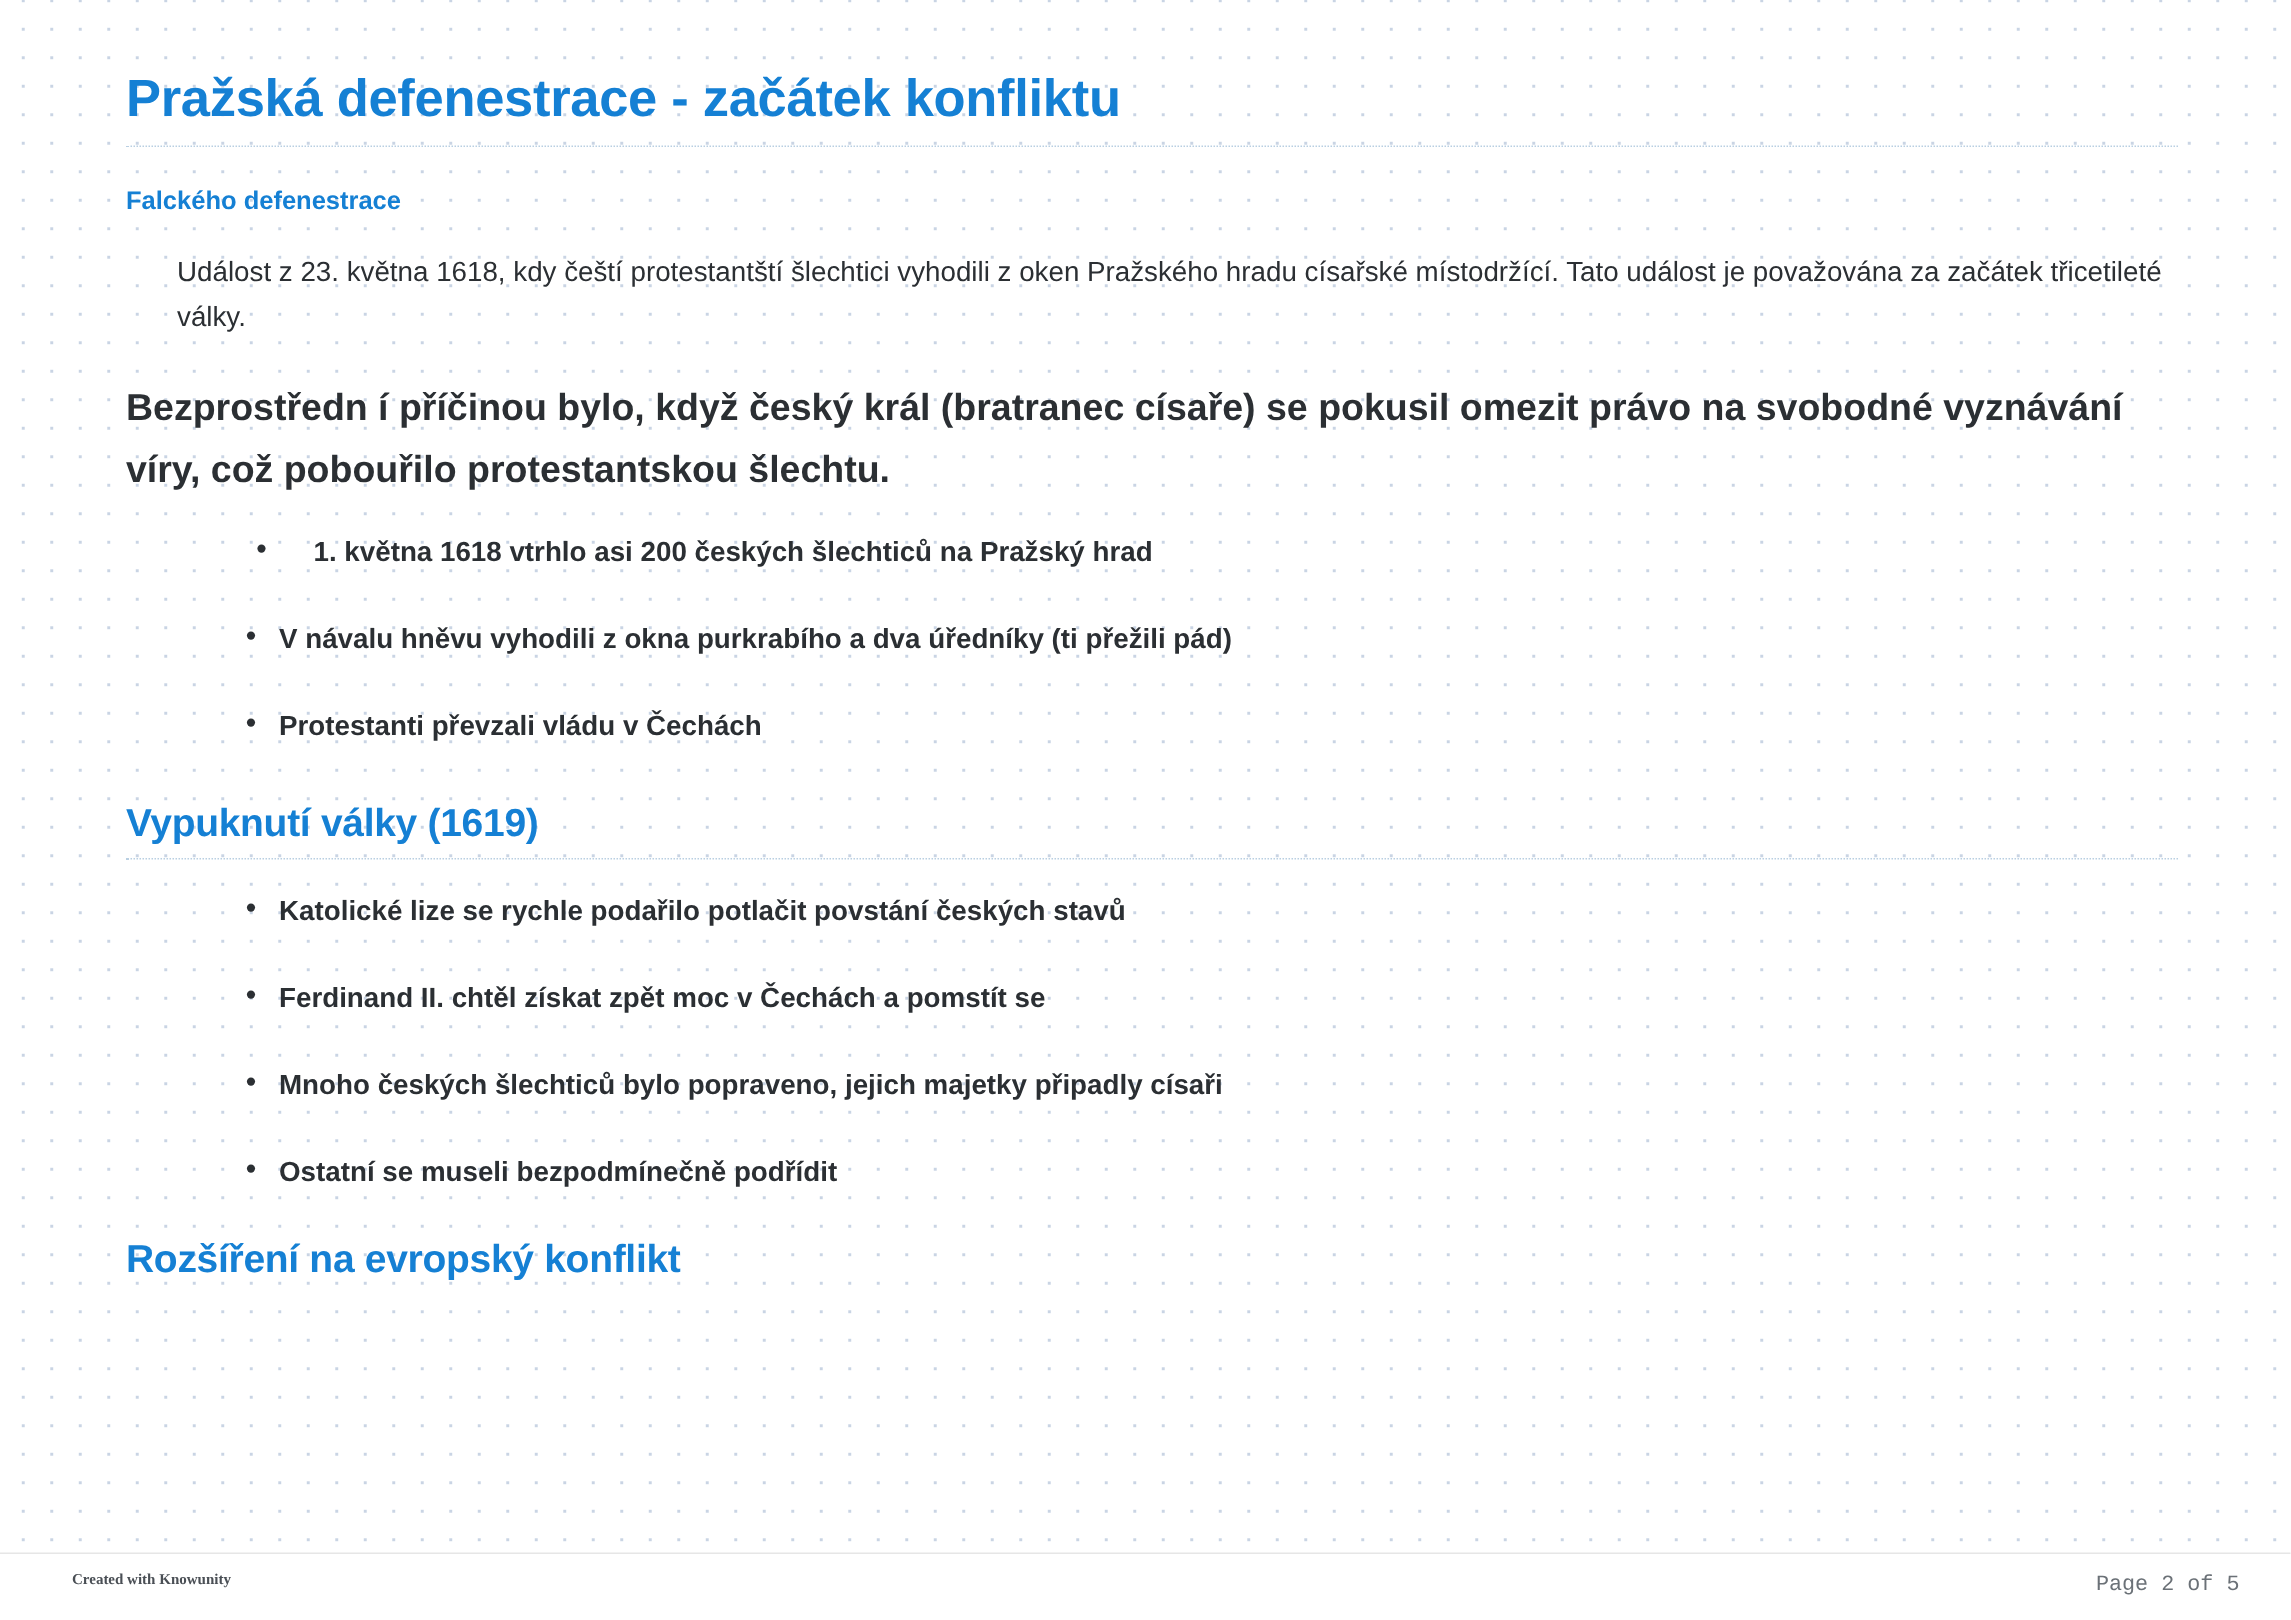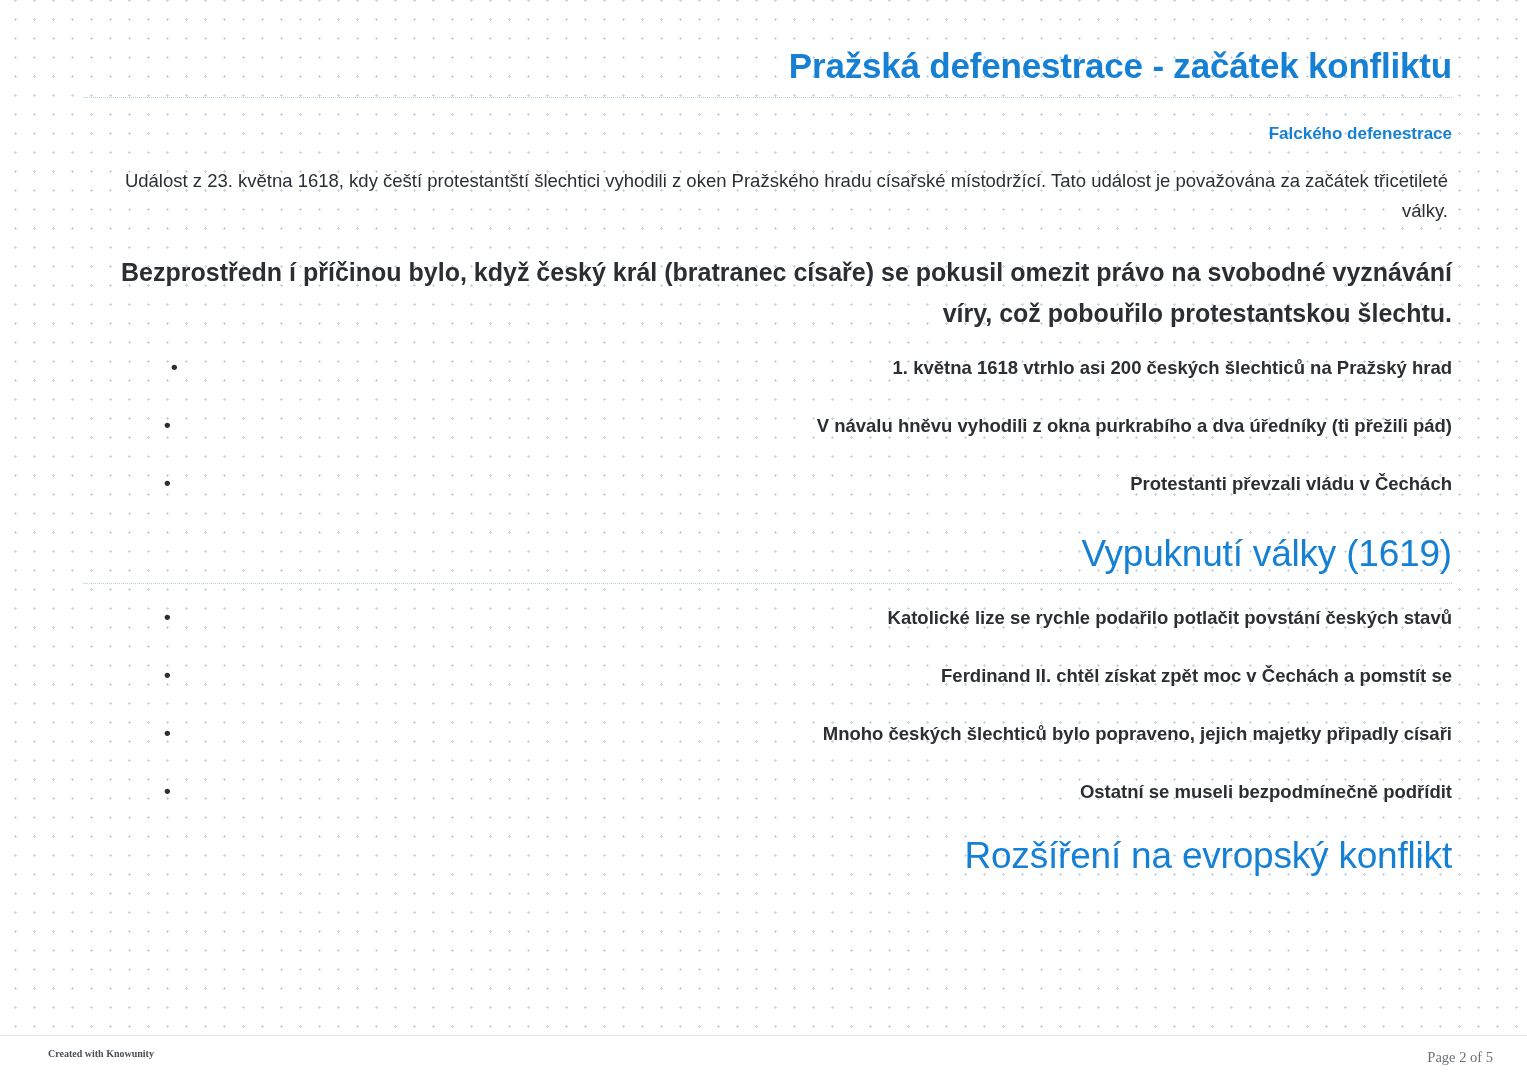--- a/index.html
+++ b/index.html
@@ -22,21 +22,20 @@
     background-image: radial-gradient(#c9d4e4 1.1px, transparent 1.2px);
     background-size: 19px 19px;
     background-position: 6px 10px;
   }
   .content {
     position: absolute;
     left: 84px;
     top: 0;
     width: 1368px;
     height: 784px;
-    text-align: right;
   }
   h1.doc-title {
     margin: 0;
     padding-top: 44px;
     font-size: 35px;
     line-height: 1.25;
     font-weight: bold;
     color: #1580d4;
     letter-spacing: -0.2px;
   }
@@ -91,22 +90,22 @@
   }
   ul.bullets li.indent-extra {
     margin-left: 105px;
     padding-left: 20px;
   }
   ul.bullets li.indent-extra::before {
     left: -18px;
   }
   h2.section-title {
     margin: 36px 0 0 0;
-    font-size: 37px;
-    font-weight: normal;
+    font-size: 26px;
+    font-weight: bold;
     color: #1580d4;
     letter-spacing: -0.2px;
   }
   .rule2 {
     margin-top: 8px;
     border-top: 1px dotted #b9cfe2;
     width: 1368px;
   }
   h2.section-title.last {
     margin-top: 22px;
@@ -126,21 +125,21 @@
     top: 12px;
     font-family: "Liberation Serif", serif;
     font-weight: bold;
     font-size: 10px;
     color: #4a4f55;
   }
   .footer .pageno {
     position: absolute;
     right: 34px;
     top: 13px;
-    font-family: Liberation Serif, serif;
+    font-family: Liberation Mono, monospace;
     font-size: 14.5px;
     color: #6b7177;
   }
 </style>
 </head>
 <body>
 
 <div class="page">
   <div class="content">
 

